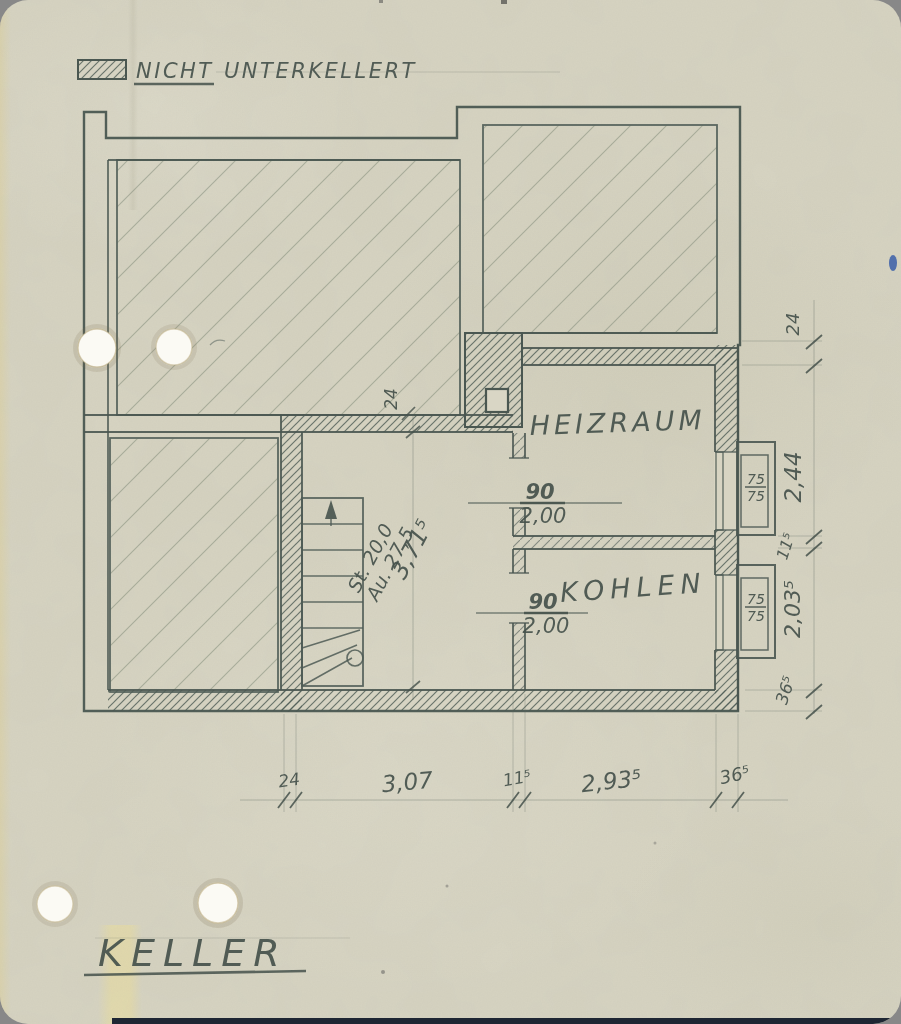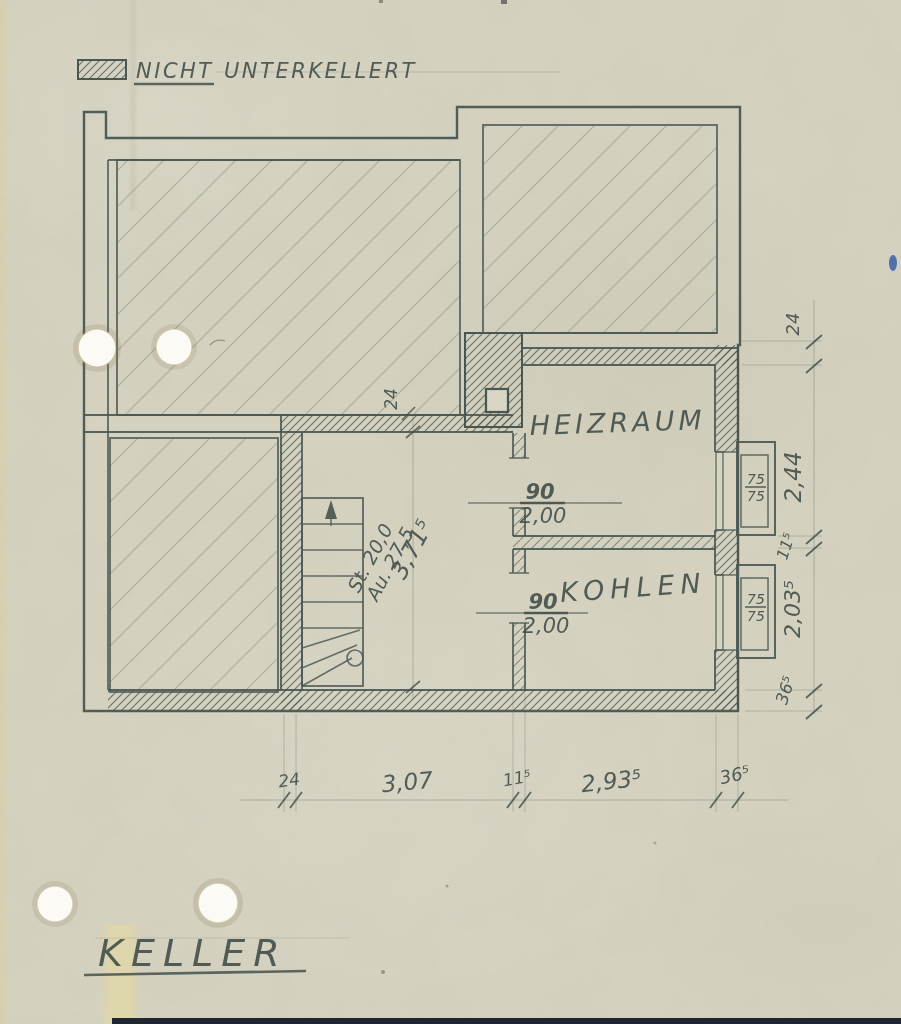--- a/index.html
+++ b/index.html
@@ -5,20 +5,21 @@
   html,body{margin:0;padding:0;background:#888;}
   .page{
     position:relative;width:901px;height:1024px;overflow:hidden;
     background-color:#d7d4c2;
     background-image:
       radial-gradient(ellipse 340px 220px at 18% 12%, rgba(255,255,248,.10), transparent 65%),
       radial-gradient(ellipse 420px 320px at 72% 35%, rgba(140,140,105,.07), transparent 65%),
       radial-gradient(ellipse 520px 380px at 45% 75%, rgba(255,255,244,.09), transparent 65%),
       radial-gradient(ellipse 300px 200px at 90% 90%, rgba(150,150,115,.06), transparent 65%);
     font-family:"DejaVu Sans", sans-serif;
+    border-radius:28px;
   }
   .edge-strip-left{position:absolute;left:0;top:0;width:11px;height:100%;
     background:linear-gradient(90deg, rgba(225,207,140,.38), rgba(225,207,140,0));}
   .tape-mark{position:absolute;left:98px;top:925px;width:44px;height:99px;
     background:linear-gradient(90deg, transparent, rgba(238,224,152,.5) 30%, rgba(238,224,152,.5) 72%, transparent);}
   .crease{position:absolute;left:128px;top:0;width:10px;height:210px;
     background:linear-gradient(90deg, transparent, rgba(120,115,90,.10) 50%, transparent);}
   svg{position:absolute;left:0;top:0;}
   svg text{fill:#46524c;font-style:italic;opacity:.92;}
 </style>

